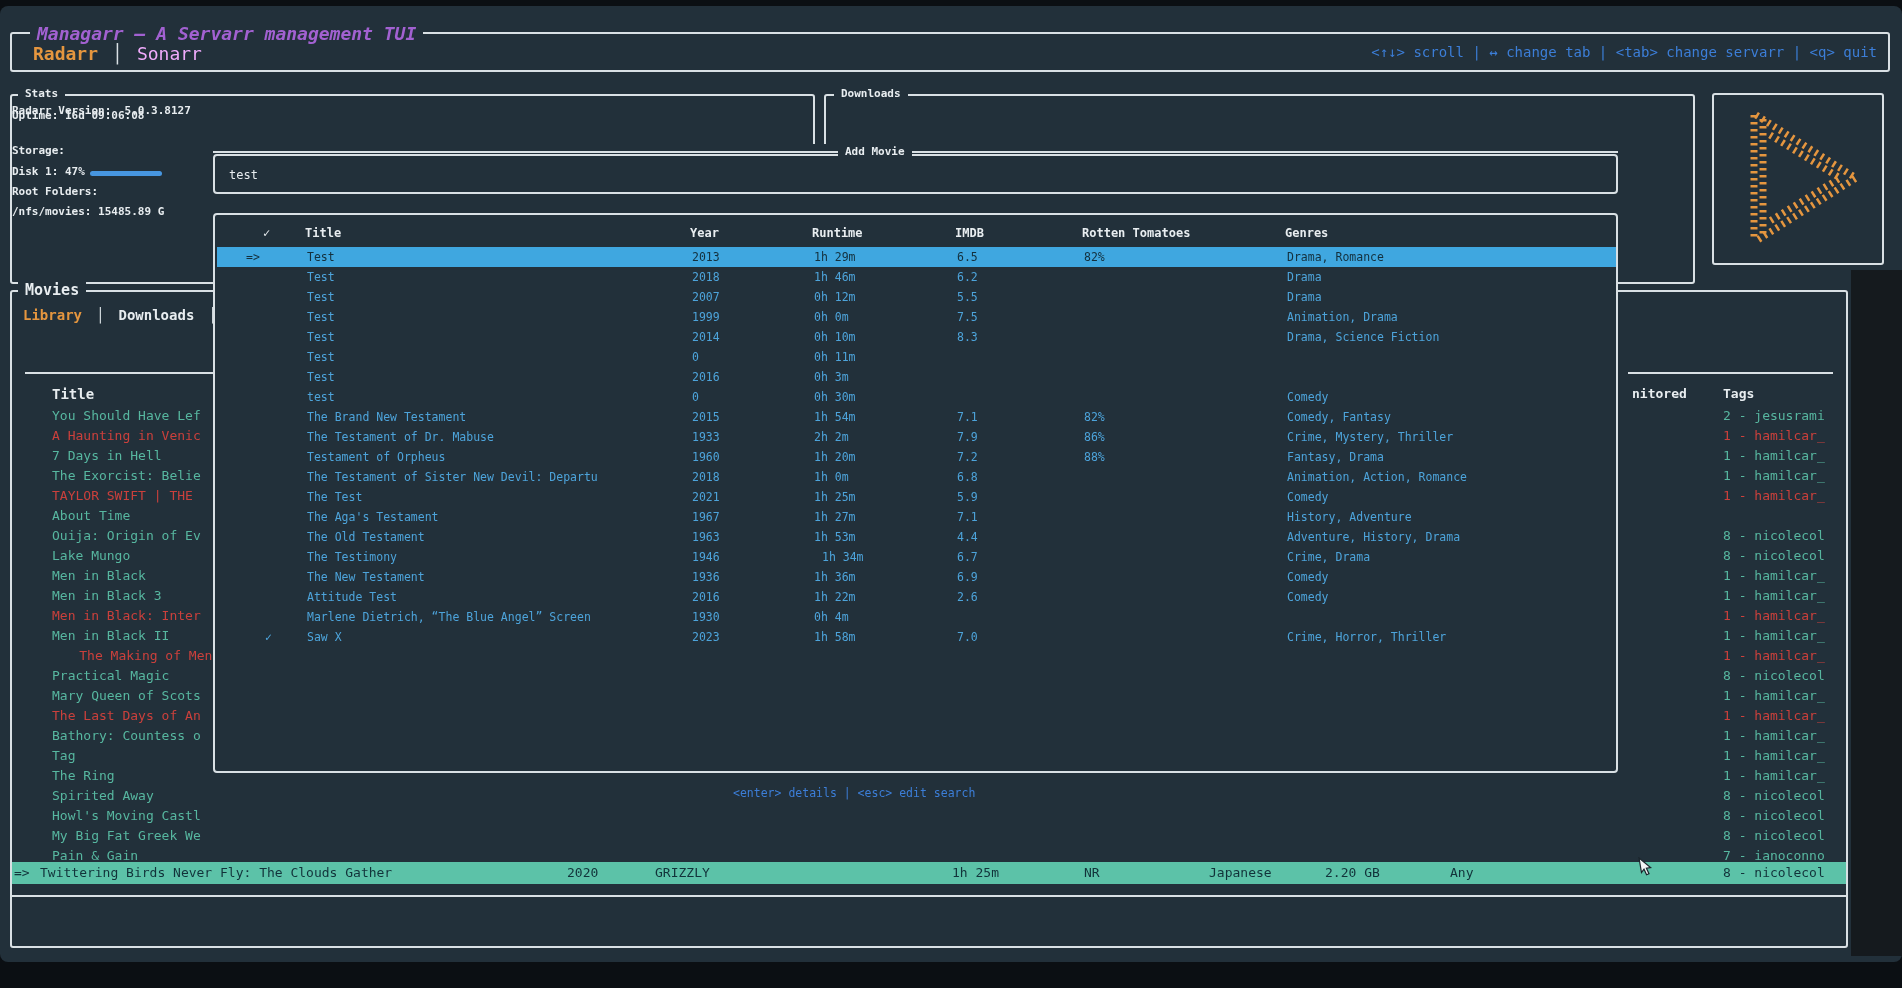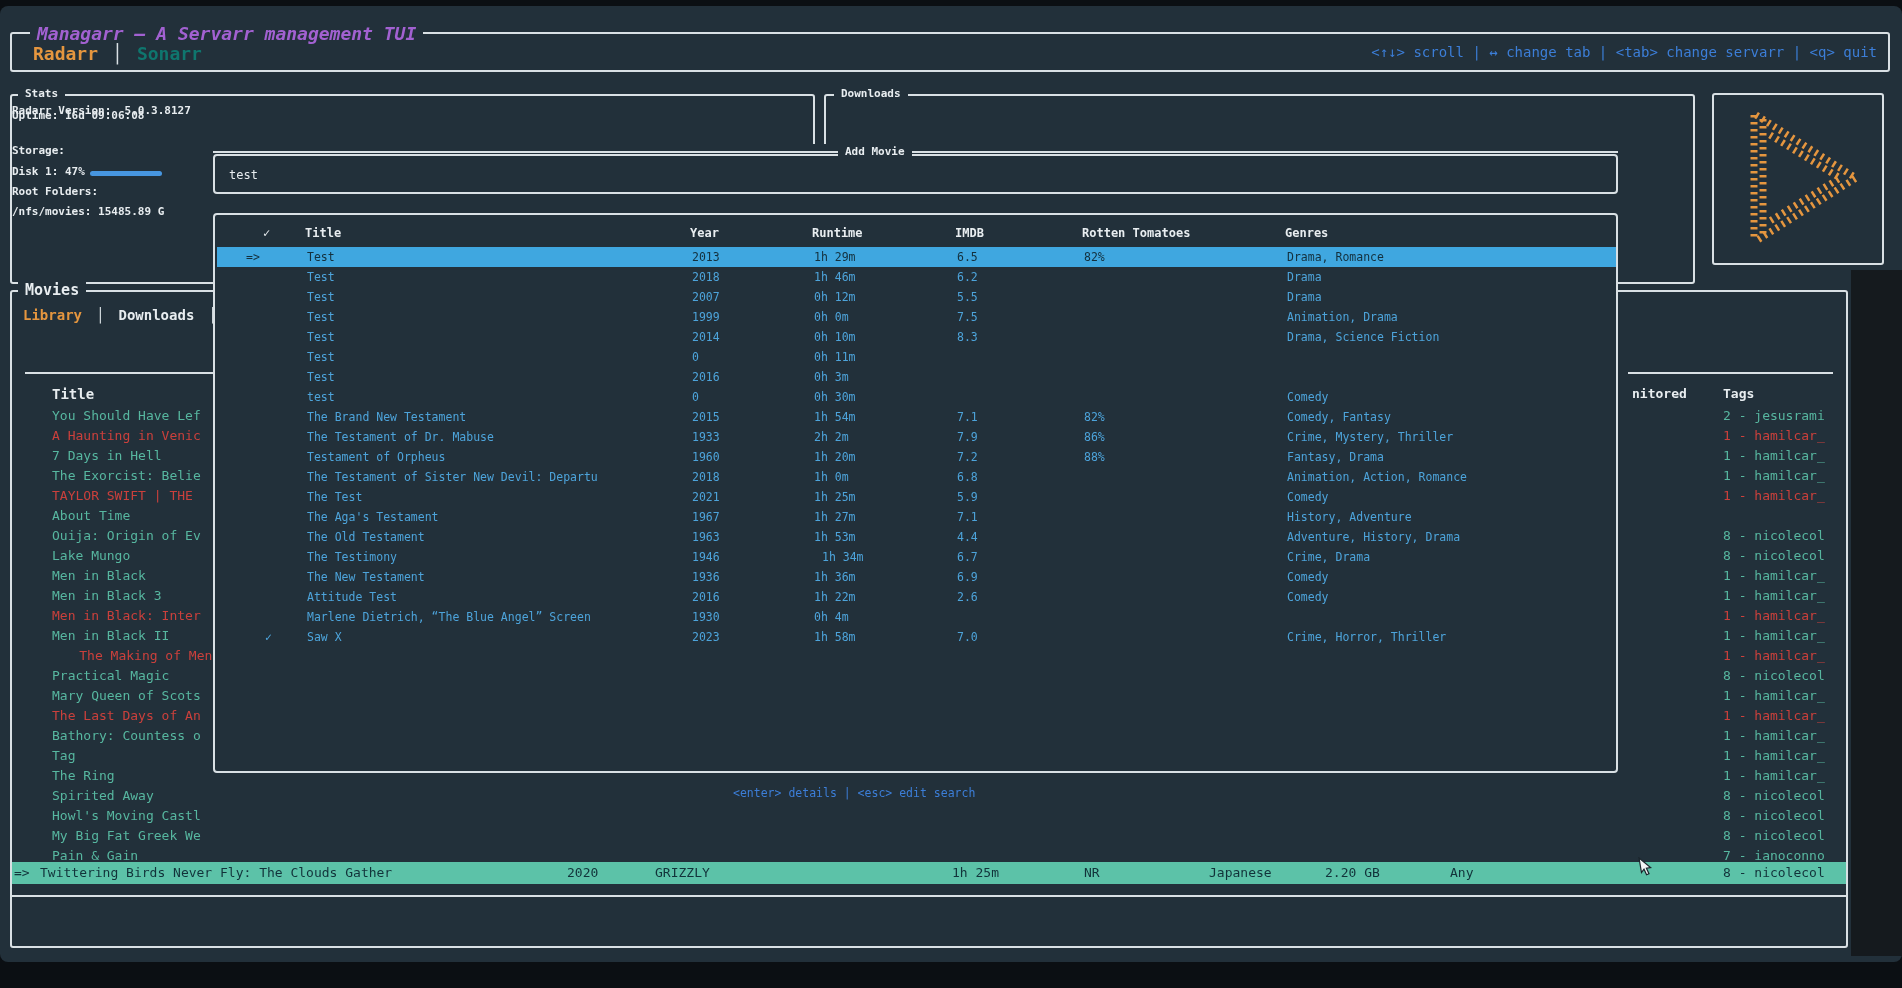--- a/index.html
+++ b/index.html
@@ -30,21 +30,21 @@
 <body>
 
 <div class="screen">
   <div class="terminal"></div>
 
   <div class="box" style="left:10px;top:32px;width:1880px;height:40px;"></div>
   <div class="ptitle" style="left:30px;top:25px;font-size:18px;line-height:18px;font-style:italic;color:#a261d1;">Managarr – A Servarr management TUI</div>
   <div class="tabrow" style="left:33px;top:41px;height:24px;z-index:3;">
     <span class="txt" style="position:static;font-size:18px;font-weight:bold;color:#e5963f;">Radarr</span>
     <span class="txt" style="position:static;font-size:18px;color:#d9e0e4;">│</span>
-    <span class="txt" style="position:static;font-size:18px;font-weight:bold;color:#0f766e;">Sonarr</span>
+    <span class="txt" style="position:static;font-size:18px;font-weight:normal;color:#f0abfc;">Sonarr</span>
   </div>
   <div class="txt help" style="right:25px;top:44px;font-size:14px;text-align:right;">&lt;↑↓&gt; scroll | ↔ change tab | &lt;tab&gt; change servarr | &lt;q&gt; quit</div>
 
   <div class="box" style="left:10px;top:94px;width:805px;height:190px;"></div>
   <div class="ptitle" style="left:18px;top:87px;">Stats</div>
   <div id="stats-lines">
       <div class="stat-line" style="top: 104px;">Radarr Version:  5.0.3.8127</div>
       <div class="stat-line" style="top: 109px;">Uptime: 16d 09:06:08</div>
       <div class="stat-line" style="top: 144.4px;">Storage:</div>
       <div class="stat-line" style="top: 164.6px;">Disk 1: 47%</div>

